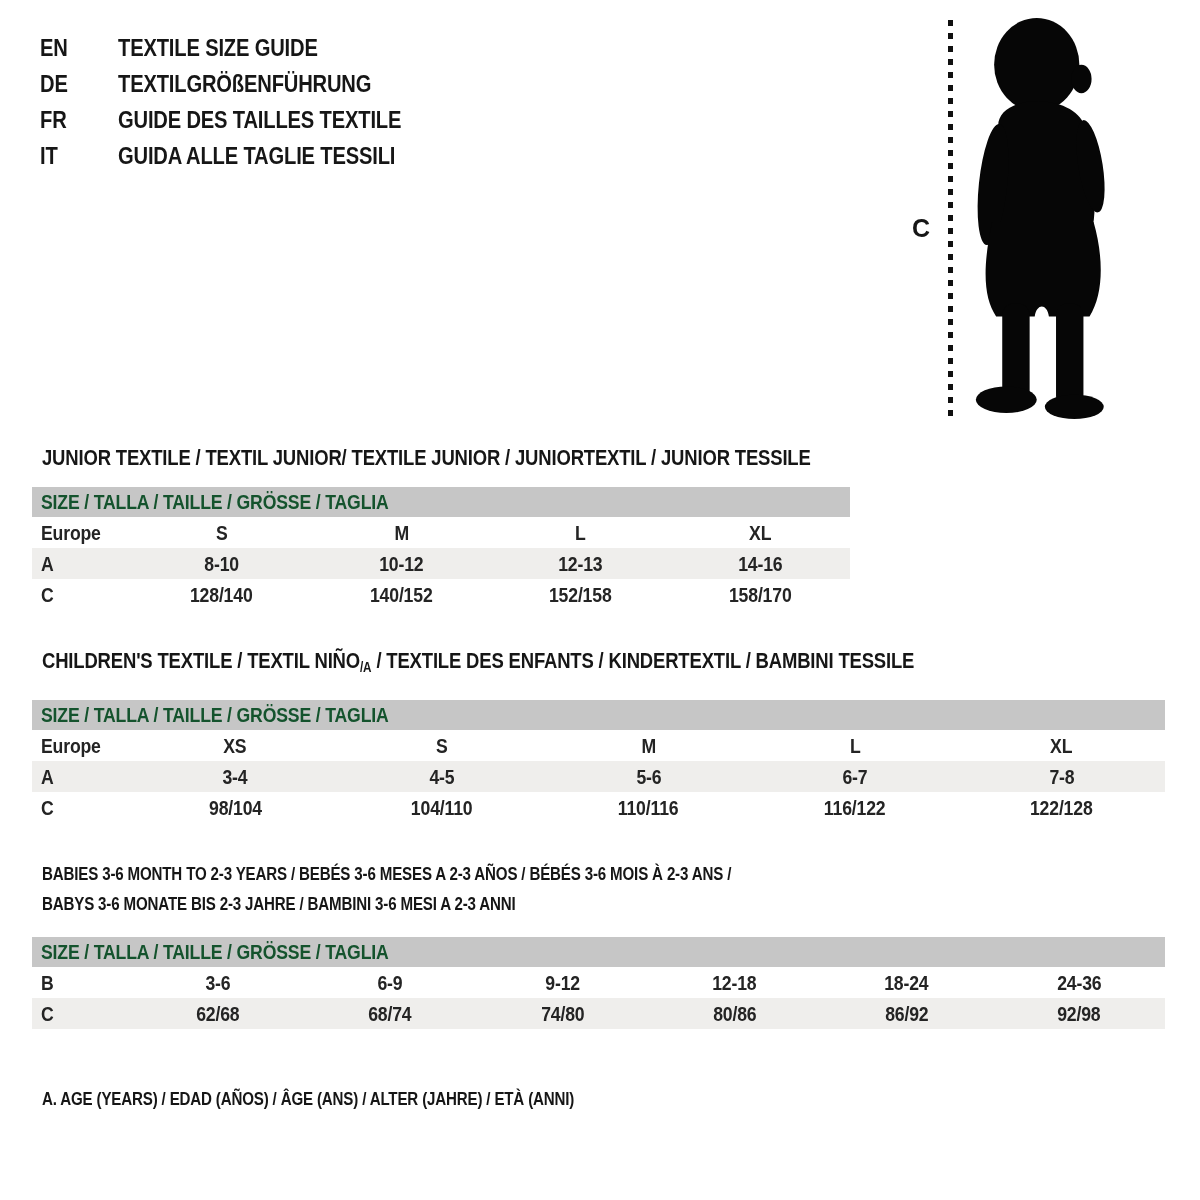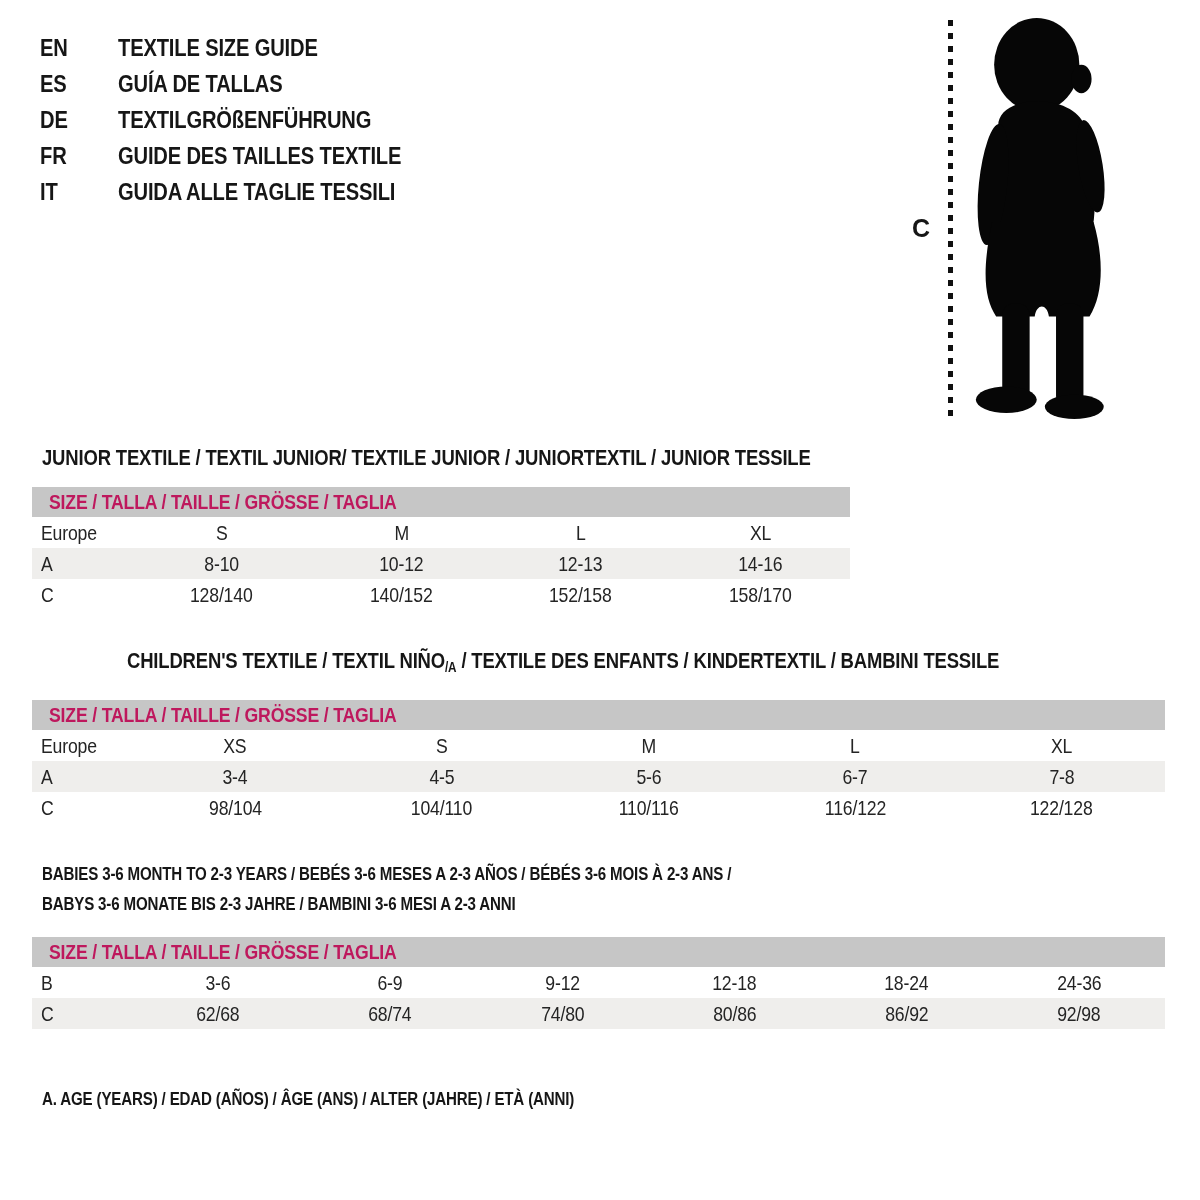--- a/index.html
+++ b/index.html
@@ -24,54 +24,50 @@
     background:repeating-linear-gradient(to bottom, #101010 0px, #101010 6px, transparent 6px, transparent 13px);
   }
   .measure-label { position:absolute; left:12px; top:202px; font-size:25px; font-weight:bold; }
   .figure-svg { position:absolute; left:66px; top:2px; }
 
   
   .sections { position:absolute; left:32px; top:437px; width:1133px; }
   .section-title { font-size:22px; font-weight:bold; line-height:26px; padding-left:10px;margin-top:8px; }
   .title-sub { font-size:14px; font-weight:bold; vertical-align:-4px; }
   .mb-j { margin-bottom:16px; }
-  .mb-c { margin-bottom:20px;text-align:right; }
+  .mb-c { margin-bottom:20px; }
   .mb-b { margin-bottom:18px; }
   .babies-title-line { font-size:18px; font-weight:bold; line-height:30px; padding-left:10px; }
   .section-junior { margin-bottom:38px; }
   .section-children { margin-bottom:36px; }
 
   .size-header {
     height:30px; box-sizing:border-box; background:#c6c6c6;
-    display:flex; align-items:center; padding-left:17px;
-    font-size:21px; font-weight:bold; color:#be185d;
+    display:flex; align-items:center; padding-left:9px;
+    font-size:21px; font-weight:bold; color:#14532d;
   }
-  .trow { display:flex; height:31px; align-items:center; font-size:21px; font-weight:normal; color:#242424; }
+  .trow { display:flex; height:31px; align-items:center; font-size:21px; font-weight:bold; color:#242424; }
   .trow.shaded { background:#efeeec; }
   .cell-label { width:100px; box-sizing:border-box; padding-left:9px; }
   .cell-val { flex:1; text-align:center; }
   .tbl-junior { width:818px; }
   .tbl-wide { width:1133px; }
 
   .legend { margin-top:52px; }
   .legend-line { font-size:18px; font-weight:bold; line-height:37px; padding-left:10px; }
 </style>
 </head>
 <body>
 
 <div class="canvas">
 
   <div class="lang-list">
     <div class="lang-row">
       <span class="lang-code"><span class="cond cond-l">EN</span></span>
       <span class="cond cond-l">TEXTILE SIZE GUIDE</span>
-    </div>
-    <div class="lang-row">
-      <span class="lang-code"><span class="cond cond-l">ES</span></span>
-      <span class="cond cond-l">GUÍA DE TALLAS</span>
     </div>
     <div class="lang-row">
       <span class="lang-code"><span class="cond cond-l">DE</span></span>
       <span class="cond cond-l">TEXTILGRÖßENFÜHRUNG</span>
     </div>
     <div class="lang-row">
       <span class="lang-code"><span class="cond cond-l">FR</span></span>
       <span class="cond cond-l">GUIDE DES TAILLES TEXTILE</span>
     </div>
     <div class="lang-row">

